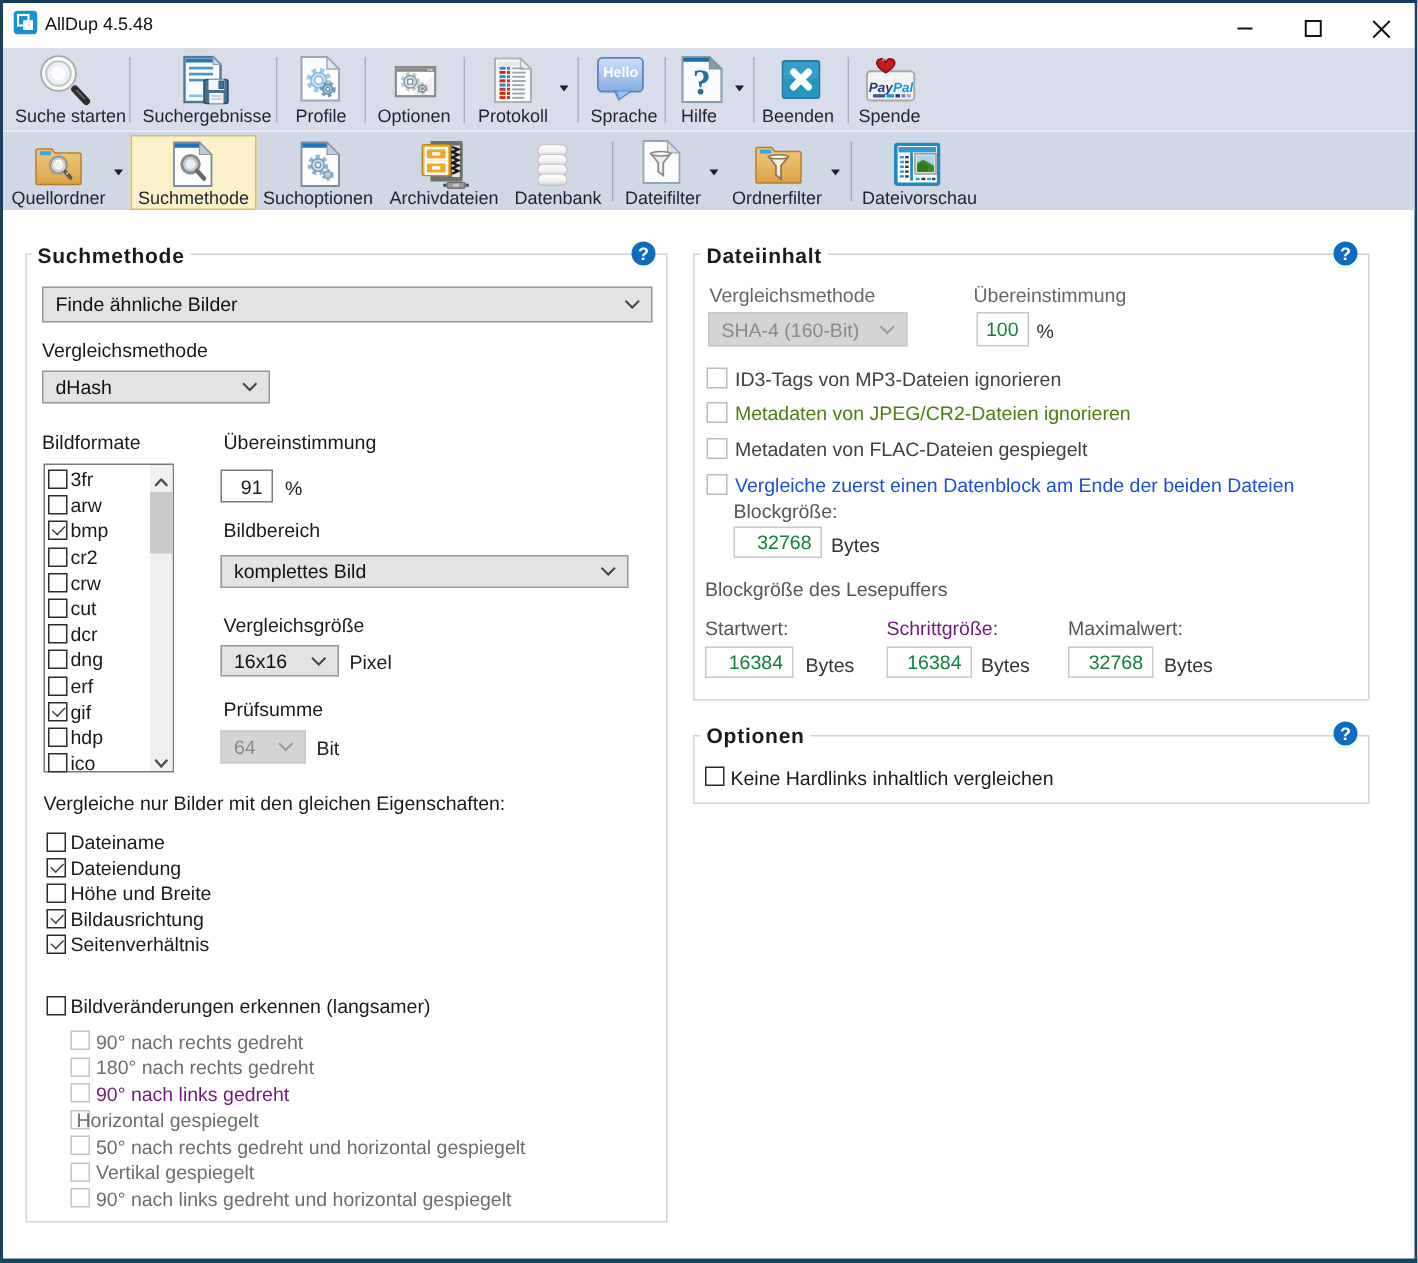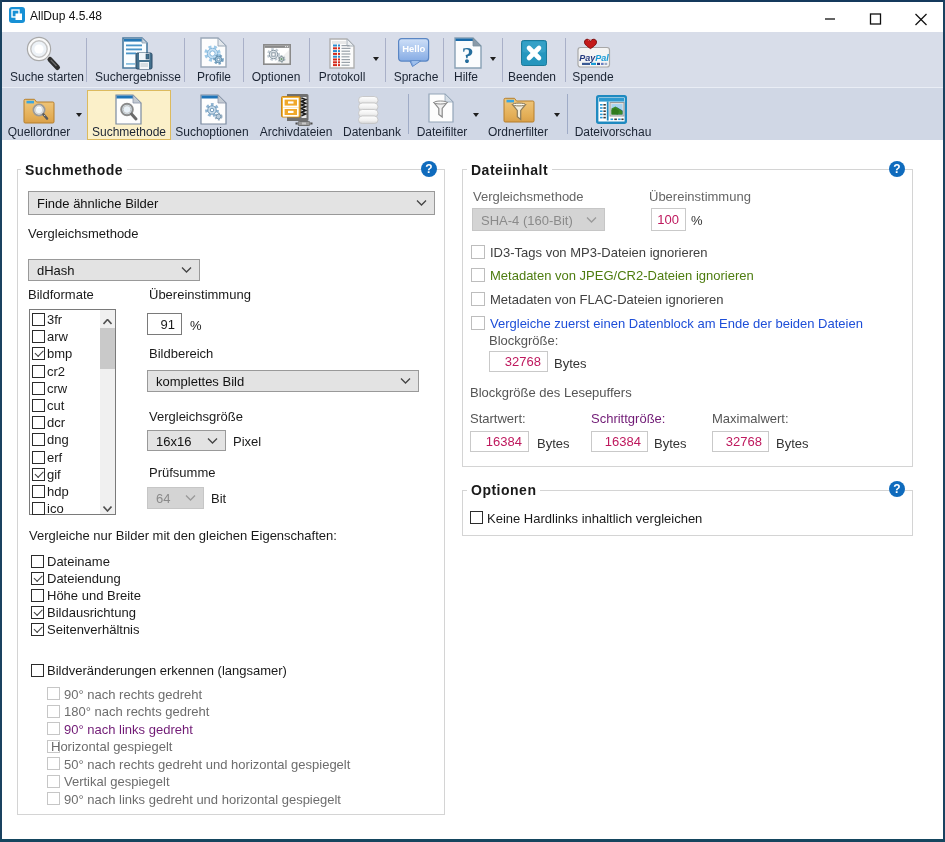--- a/index.html
+++ b/index.html
@@ -3,21 +3,21 @@
 *{margin:0;padding:0;box-sizing:border-box}
 html,body{width:945px;height:842px;overflow:hidden}
 body{position:relative;font-family:"Liberation Sans",sans-serif;background:#fff;color:#1a1a1a}
 .abs{position:absolute}
 .lbl{position:absolute;font-size:13px;line-height:13px;white-space:nowrap}
 .combo{position:absolute;background:#e3e3e3;border:1px solid #999;font-size:13px;line-height:13px;color:#111}
 .combo .tx{position:absolute;left:8px;top:50%;transform:translateY(-50%);white-space:nowrap}
 .combo svg{position:absolute;right:7px;top:50%;transform:translateY(-50%)}
 .combo.dis{background:#d4d4d4;border-color:#c6c6c6;color:#8a8a8a}
 .inp{position:absolute;background:#fff;border:1px solid #7a7a7a;font-size:13px;line-height:13px;text-align:right;padding-right:6px;display:flex;align-items:center;justify-content:flex-end}
-.inp.dis{border-color:#c9c9c9;color:#be185d}
+.inp.dis{border-color:#c9c9c9;color:#15803d}
 .cb{position:absolute;width:13px;height:13px;background:#fff;border:1.5px solid #2b2b2b}
 .cb.c::after{content:"";position:absolute;left:2px;top:2.2px;width:7px;height:3.6px;border-left:1.6px solid #404040;border-bottom:1.6px solid #404040;transform:rotate(-46deg)}
 .cb.g{border-color:#bdbdbd}
 .cb.g2{border-color:#c6c6c6}
 .grp{position:absolute;border:1px solid #d4d4d4}
 .gtit{position:absolute;font-size:14px;font-weight:bold;letter-spacing:0.5px;line-height:14px;background:#fff;padding:0 4px;white-space:nowrap}
 .help{position:absolute;width:16px;height:16px;border-radius:8px;background:#0f6bbd;color:#fff;font-size:12px;font-weight:bold;text-align:center;line-height:16px}
 .tb1sep{position:absolute;top:38px;width:1px;height:44px;background:#a9b0c8}
 .tb2sep{position:absolute;top:94px;width:1px;height:40px;background:#9fabc6}
 .tlab{position:absolute;font-size:12px;line-height:13px;color:#1b2433;white-space:nowrap;transform:translateX(-50%)}
@@ -305,21 +305,21 @@
 <div class="grp" style="left:17px;top:169px;width:428px;height:646px"></div>
 <div class="gtit" style="left:21px;top:163px">Suchmethode</div>
 <div class="help" style="left:421px;top:161px">?</div>
 <div class="combo" style="left:28px;top:191px;width:407px;height:24px">
     <span class="tx">Finde ähnliche Bilder</span>
     <svg width="11" height="7">
       <path d="M1 1 L5.5 5.5 L10 1" stroke="#444" stroke-width="1.3" fill="none"></path>
     </svg>
   </div>
 <div class="lbl" style="left:28px;top:227px">Vergleichsmethode</div>
-<div class="combo" style="left:28px;top:259px;width:172px;height:22px">
+<div class="combo" style="left:28px;top:247px;width:152px;height:22px">
     <span class="tx">dHash</span>
     <svg width="11" height="7">
       <path d="M1 1 L5.5 5.5 L10 1" stroke="#444" stroke-width="1.3" fill="none"></path>
     </svg>
   </div>
 <div class="lbl" style="left:28px;top:288px">Bildformate</div>
 <div class="abs" style="left:29px;top:309px;width:87px;height:206px;background:#fff;border:1px solid #7a7a7a">
 <div class="abs" style="right:0;top:0;width:15px;height:204px;background:#f0f0f0">
 <svg class="abs" style="left:3px;top:9px" width="9" height="6">
         <path d="M0.5 5 L4.5 0.5 L8.5 5" fill="none" stroke="#505050" stroke-width="1.6"></path>
@@ -419,21 +419,21 @@
       <path d="M1 1 L5.5 5.5 L10 1" stroke="#9a9a9a" stroke-width="1.3" fill="none"></path>
     </svg>
   </div>
 <div class="inp dis" style="left:651px;top:208px;width:35px;height:23px">100</div>
 <div class="lbl" style="left:691px;top:214px;color:#333">%</div>
 <div class="cb g" style="left:471px;top:245px;width:14px;height:14px"></div>
 <div class="lbl" style="left:490px;top:246px;color:#404040">ID3-Tags von MP3-Dateien ignorieren</div>
 <div class="cb g" style="left:471px;top:268px;width:14px;height:14px"></div>
 <div class="lbl" style="left:490px;top:269px;color:#4d7c0f">Metadaten von JPEG/CR2-Dateien ignorieren</div>
 <div class="cb g" style="left:471px;top:292px;width:14px;height:14px"></div>
-<div class="lbl" style="left:490px;top:293px;color:#404040">Metadaten von FLAC-Dateien ignorieren</div>
+<div class="lbl" style="left:490px;top:293px;color:#404040">Metadaten von FLAC-Dateien gespiegelt</div>
 <div class="cb g" style="left:471px;top:316px;width:14px;height:14px"></div>
 <div class="lbl" style="left:490px;top:317px;color:#1d4ed8">Vergleiche zuerst einen Datenblock am Ende der beiden Dateien</div>
 <div class="lbl" style="left:489px;top:334px;color:#555">Blockgröße:</div>
 <div class="inp dis" style="left:489px;top:351px;width:59px;height:21px">32768</div>
 <div class="lbl" style="left:554px;top:357px;color:#333">Bytes</div>
 <div class="lbl" style="left:470px;top:386px;color:#555">Blockgröße des Lesepuffers</div>
 <div class="lbl" style="left:470px;top:412px;color:#555">Startwert:</div>
 <div class="lbl" style="left:591px;top:412px;color:#701a75">Schrittgröße:</div>
 <div class="lbl" style="left:712px;top:412px;color:#555">Maximalwert:</div>
 <div class="inp dis" style="left:470px;top:431px;width:59px;height:21px">16384</div>

